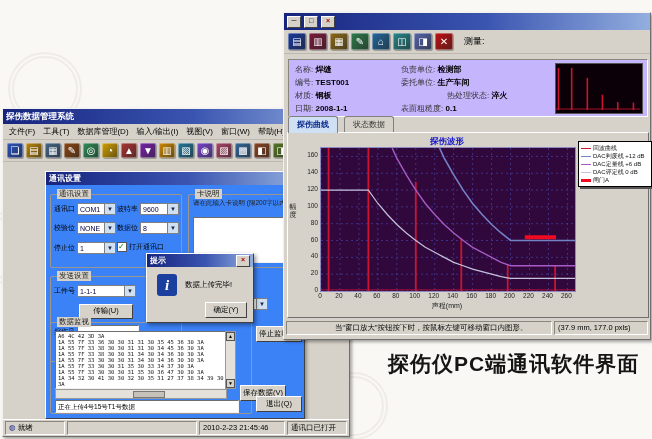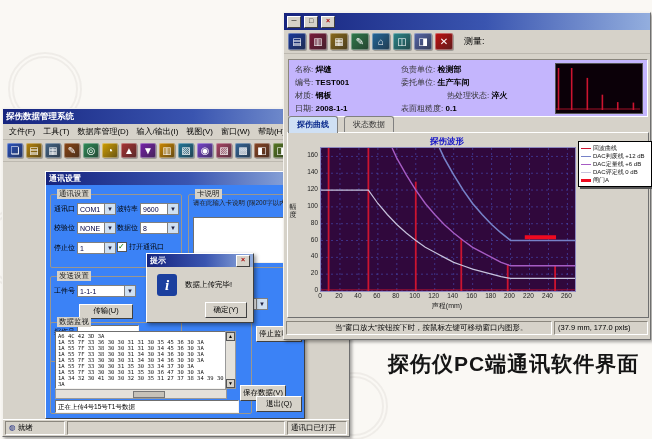--- a/index.html
+++ b/index.html
@@ -235,20 +235,21 @@
       </div>
 
       <div class="btn" style="position:absolute;left:210px;top:154px;width:44px;height:14px;line-height:13px;">停止监听(P)</div>
       <div class="btn" style="position:absolute;left:194px;top:172px;width:44px;height:14px;line-height:13px;margin-top:41px;">保存数据(V)</div>
       <div class="btn" style="position:absolute;left:210px;top:224px;width:44px;height:14px;line-height:13px;">退出(Q)</div>
     </div>
 
     <div id="lw-status">
       <span class="statbox" style="width:52px;"><span style="color:#16247e;">◍ </span><span>就绪</span></span>
       <span class="statbox" style="flex:1;"></span>
+      <span class="statbox" style="width:78px;">2010-2-23 21:45:46</span>
       <span class="statbox" style="width:52px;">通讯口已打开</span>
     </div>
   </div>
 
   <div id="msgbox">
     <div class="titlebar" id="msg-title">
       <span class="tb-title">提示</span>
       <span class="winbtn close">×</span>
     </div>
     <div id="info-icon">i</div>

